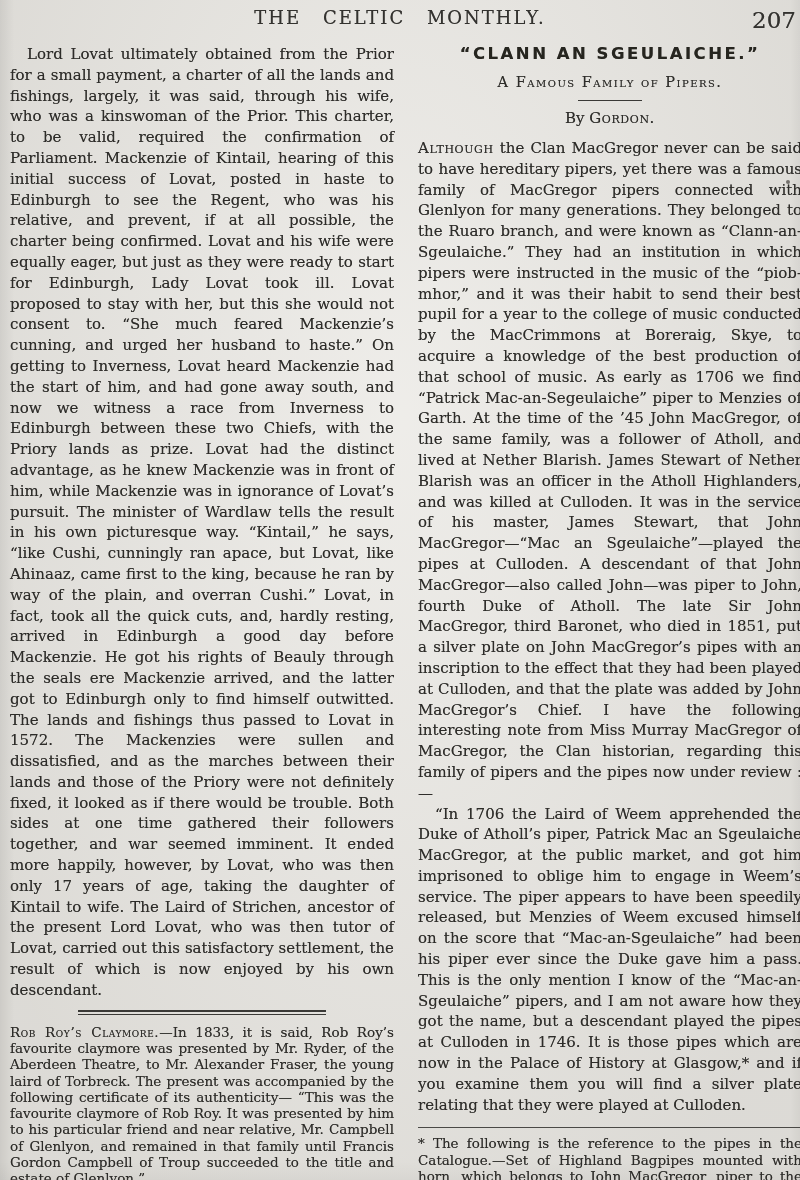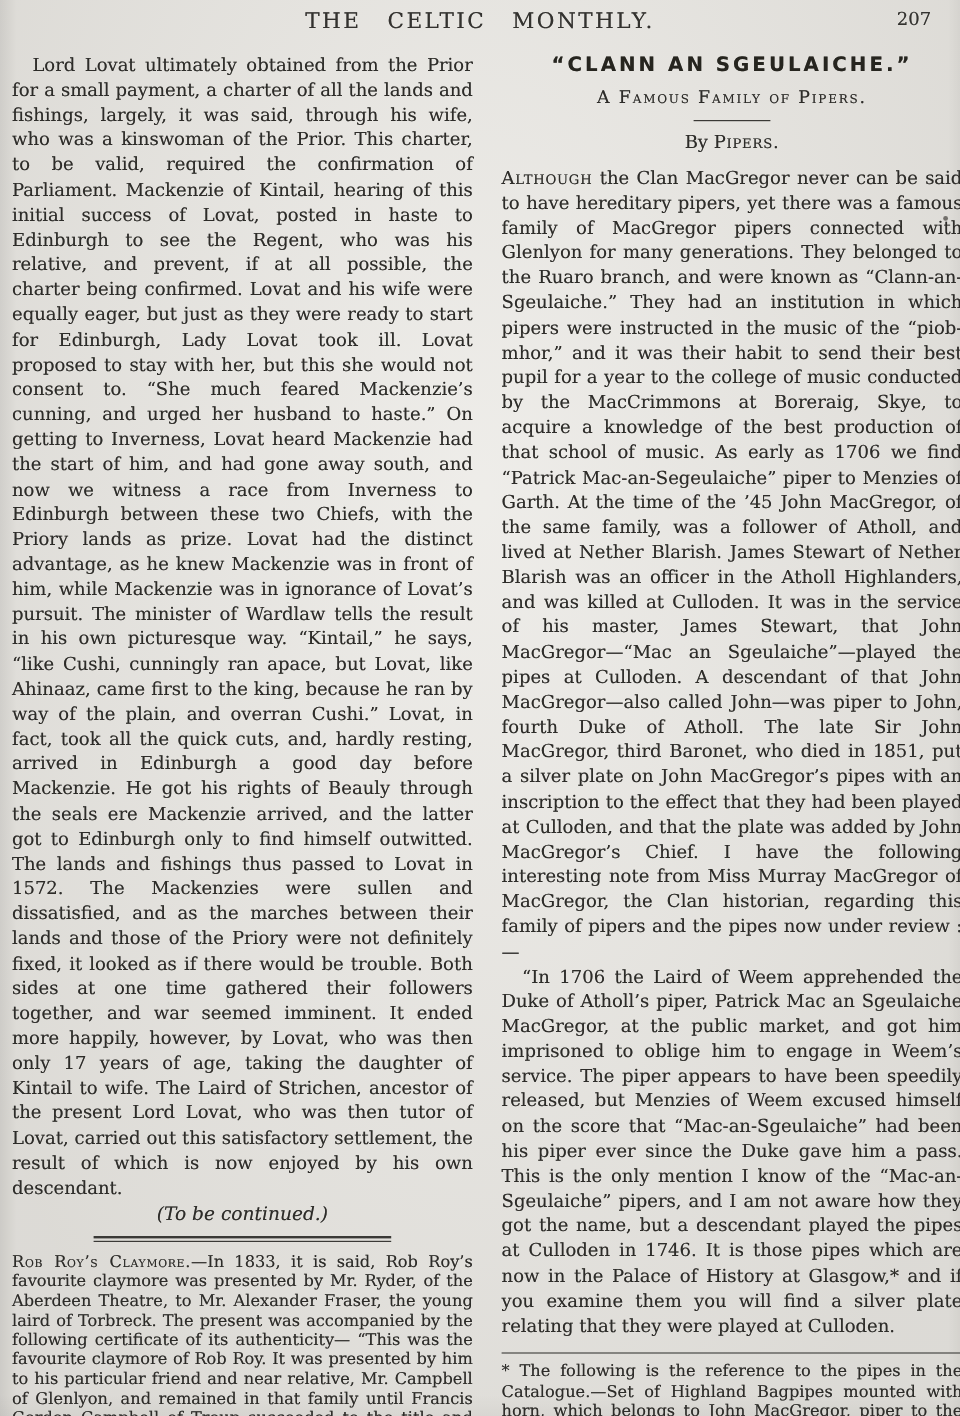--- a/index.html
+++ b/index.html
@@ -17,22 +17,22 @@
     font-family:"DejaVu Serif", serif;
     text-shadow:0 0 0.5px rgba(45,44,41,0.55);
   }
   .running-title{
     position:absolute;top:7px;left:0;width:100%;
     text-align:center;
     font-size:18px;letter-spacing:2px;word-spacing:14px;
     color:#33322f;
   }
   .page-number{
-    position:absolute;top:7px;right:24px;
-    font-size:15px;color:#33322f;
+    position:absolute;top:7px;right:4px;
+    font-size:23px;color:#33322f;
   }
   .columns{
     position:absolute;top:44px;left:10px;
     display:flex;gap:24px;
   }
   .col{width:384px;}
   .body{
     margin:0;
     font-size:15px;line-height:20.8px;
     text-align:justify;
@@ -81,33 +81,32 @@
   <div class="running-title">THE  CELTIC  MONTHLY.</div>
 
   <div class="page-number">207</div>
 
   <div class="artifact-dot"></div>
 
   <div class="columns">
 
     <section class="col">
       <p class="body indent">Lord Lovat ultimately obtained from the Prior for a small payment, a charter of all the lands and fishings, largely, it was said, through his wife, who was a kinswoman of the Prior. This charter, to be valid, required the confirmation of Parliament.  Mackenzie of Kintail, hearing of this initial success of Lovat, posted in haste to Edinburgh to see the Regent, who was his relative, and prevent, if at all possible, the charter being confirmed.  Lovat and his wife were equally eager, but just as they were ready to start for Edinburgh, Lady Lovat took ill.  Lovat proposed to stay with her, but this she would not consent to.  “She much feared Mackenzie’s cunning, and urged her husband to haste.”  On getting to Inverness, Lovat heard Mackenzie had the start of him, and had gone away south, and now we witness a race from Inverness to Edinburgh between these two Chiefs, with the Priory lands as prize.  Lovat had the distinct advantage, as he knew Mackenzie was in front of him, while Mackenzie was in ignorance of Lovat’s pursuit.  The minister of Wardlaw tells the result in his own picturesque way.  “Kintail,” he says, “like Cushi, cunningly ran apace, but Lovat, like Ahinaaz, came first to the king, because he ran by way of the plain, and overran Cushi.”  Lovat, in fact, took all the quick cuts, and, hardly resting, arrived in Edinburgh a good day before Mackenzie.  He got his rights of Beauly through the seals ere Mackenzie arrived, and the latter got to Edinburgh only to find himself outwitted.  The lands and fishings thus passed to Lovat in 1572.  The Mackenzies were sullen and dissatisfied, and as the marches between their lands and those of the Priory were not definitely fixed, it looked as if there would be trouble.  Both sides at one time gathered their followers together, and war seemed imminent.  It ended more happily, however, by Lovat, who was then only 17 years of age, taking the daughter of Kintail to wife. The Laird of Strichen, ancestor of the present Lord Lovat, who was then tutor of Lovat, carried out this satisfactory settlement, the result of which is now enjoyed by his own descendant.</p>
-      <p class="continued">(To be continued.)</p>
       <div class="double-rule">
         <div class="thick"></div>
         <div class="thin"></div>
       </div>
       <p class="note"><span class="sc">Rob Roy’s Claymore.</span><span>—In 1833, it is said, Rob Roy’s favourite claymore was presented by Mr. Ryder, of the Aberdeen Theatre, to Mr. Alexander Fraser, the young laird of Torbreck.  The present was accompanied by the following certificate of its authenticity— “This was the favourite claymore of Rob Roy.  It was presented by him to his particular friend and near relative, Mr. Campbell of Glenlyon, and remained in that family until Francis Gordon Campbell of Troup succeeded to the title and estate of Glenlyon.”</span></p>
     </section>
 
     <section class="col">
       <h1 class="art-title">“CLANN AN SGEULAICHE.”</h1>
       <h2 class="art-subtitle sc">A Famous Family of Pipers.</h2>
       <div class="title-rule"></div>
-      <div class="byline"><span>By </span><span class="sc">Pipers.</span></div>
+      <div class="byline"><span>By </span><span class="sc">Gordon.</span></div>
       <p class="body"><span class="sc">Although</span><span> the Clan MacGregor never can be said to have hereditary pipers, yet there was a famous family of MacGregor pipers connected with Glenlyon for many generations.  They belonged to the Ruaro branch, and were known as “Clann-an-Sgeulaiche.”  They had an institution in which pipers were instructed in the music of the “piob-mhor,” and it was their habit to send their best pupil for a year to the college of music conducted by the MacCrimmons at Boreraig, Skye, to acquire a knowledge of the best production of that school of music.  As early as 1706 we find “Patrick Mac-an-Segeulaiche” piper to Menzies of Garth.  At the time of the ’45 John MacGregor, of the same family, was a follower of Atholl, and lived at Nether Blarish.  James Stewart of Nether Blarish was an officer in the Atholl Highlanders, and was killed at Culloden.  It was in the service of his master, James Stewart, that John MacGregor—“Mac an Sgeulaiche”—played the pipes at Culloden.  A descendant of that John MacGregor—also called John—was piper to John, fourth Duke of Atholl.  The late Sir John MacGregor, third Baronet, who died in 1851, put a silver plate on John MacGregor’s pipes with an inscription to the effect that they had been played at Culloden, and that the plate was added by John MacGregor’s Chief.  I have the following interesting note from Miss Murray MacGregor of MacGregor, the Clan historian, regarding this family of pipers and the pipes now under review :—</span></p>
       <p class="body indent">“In 1706 the Laird of Weem apprehended the Duke of Atholl’s piper, Patrick Mac an Sgeulaiche MacGregor, at the public market, and got him imprisoned to oblige him to engage in Weem’s service.  The piper appears to have been speedily released, but Menzies of Weem excused himself on the score that “Mac-an-Sgeulaiche” had been his piper ever since the Duke gave him a pass.  This is the only mention I know of the “Mac-an-Sgeulaiche” pipers, and I am not aware how they got the name, but a descendant played the pipes at Culloden in 1746.  It is those pipes which are now in the Palace of History at Glasgow,* and if you examine them you will find a silver plate relating that they were played at Culloden.</p>
       <div class="footnote-rule"></div>
       <p class="footnote">* The following is the reference to the pipes in the Catalogue.—Set of Highland Bagpipes mounted with horn, which belongs to John MacGregor, piper to the late Duke of Atholl, said to have been played by his grandfather, John Mac-an-Sgeulaiche, in the battles of the campaign 1745-6.  Lent by the Duke of Atholl.</p>
     </section>
 
   </div>
 </div>
 
 </body></html>

